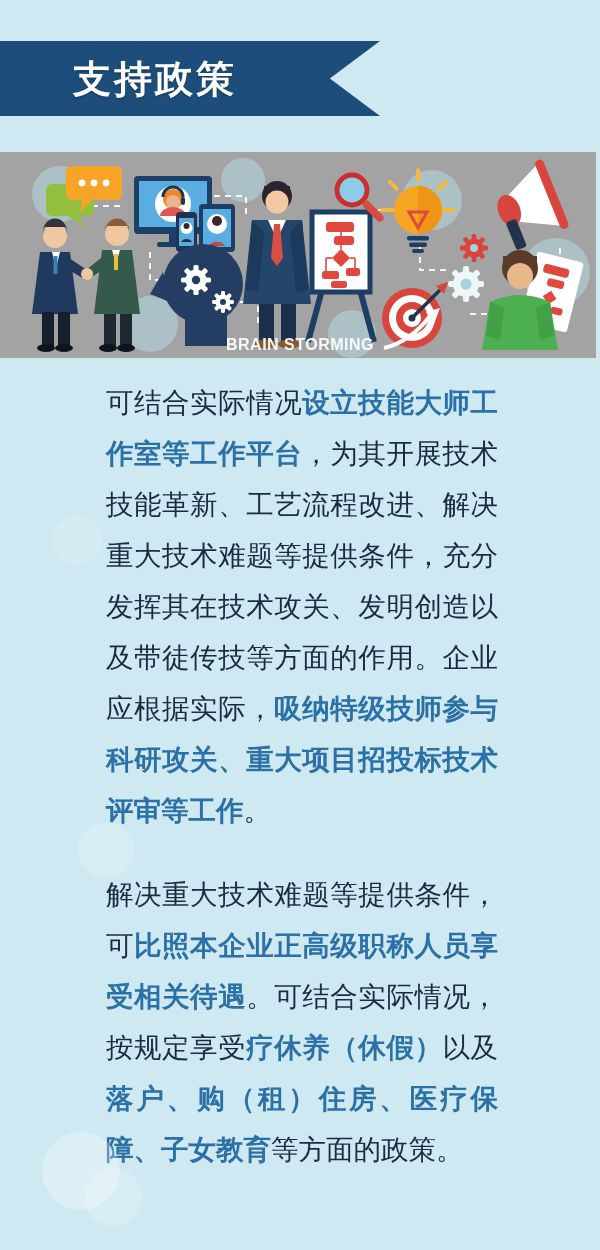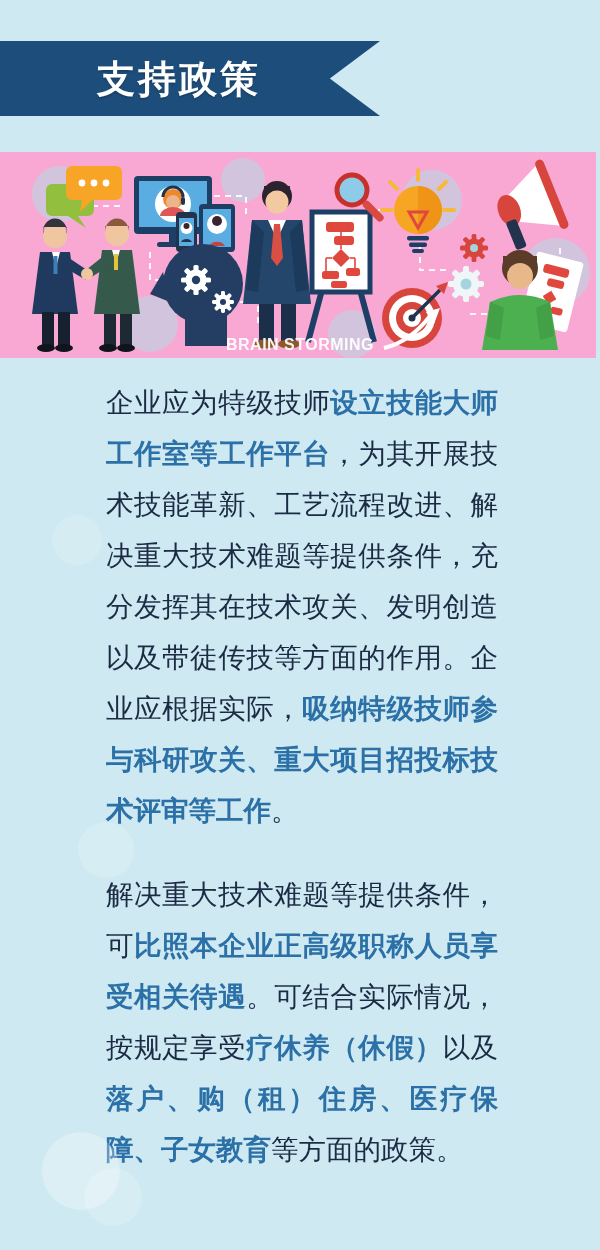--- a/index.html
+++ b/index.html
@@ -17,29 +17,29 @@
     background:#1d4e7b;
     clip-path:polygon(0 0,100% 0,86.8% 50%,100% 100%,0 100%);
     display:flex;align-items:center;
     box-shadow:0 2px 3px rgba(30,60,90,.18);
   }
   .ribbon-title{
     color:#ffffff;
     font-size:38px;
     font-weight:700;
     letter-spacing:3px;
-    padding-left:97px;
+    padding-left:73px;
     line-height:1;
     text-shadow:0 2px 2px rgba(0,0,0,.18);
   }
   
   .illustration{
     position:absolute;top:152px;left:0;
     width:596px;height:206px;
-    background:#f9a8d4;
+    background:#a3a3a3;
   }
   .illustration svg{display:block;}
   
   .para{
     position:absolute;
     left:106px;
     width:392px;
     font-size:27.5px;
     line-height:51px;
     color:#1b2b44;
@@ -299,19 +299,19 @@
     <path d="M503 112 a18 18 0 0 1 34 0 l0 -8 -34 0 z" fill="#5a3c28"></path>
     <path d="M490 150 q30 -14 60 0 l8 48 h-76 z" fill="#4caf50"></path>
     <path d="M490 150 l-4 34 14 4 4 -32 z" fill="#43a047"></path>
     <path d="M550 150 l4 34 -14 4 -4 -32 z" fill="#43a047"></path>
   </g>
 
   <text x="300" y="198" text-anchor="middle" font-family="Liberation Sans, DejaVu Sans, sans-serif" font-size="16" font-weight="700" letter-spacing="0.5" fill="rgba(255,255,255,0.92)">BRAIN STORMING</text>
 </svg>
 </div>
 
-<div class="para" id="para-0"><span class="seg">企业应为特级技师</span><span class="seg bold">设立技能大师工作室等工作平台</span><span class="seg">，为其开展技术技能革新、工艺流程改进、解决重大技术难题等提供条件，充分发挥其在技术攻关、发明创造以及带徒传技等方面的作用。企业应根据实际，</span><span class="seg bold">吸纳特级技师参与科研攻关、重大项目招投标技术评审等工作</span><span class="seg">。</span></div>
+<div class="para" id="para-0"><span class="seg">可结合实际情况</span><span class="seg bold">设立技能大师工作室等工作平台</span><span class="seg">，为其开展技术技能革新、工艺流程改进、解决重大技术难题等提供条件，充分发挥其在技术攻关、发明创造以及带徒传技等方面的作用。企业应根据实际，</span><span class="seg bold">吸纳特级技师参与科研攻关、重大项目招投标技术评审等工作</span><span class="seg">。</span></div>
 <div class="para" id="para-1"><span class="seg">解决重大技术难题等提供条件，可</span><span class="seg bold">比照本企业正高级职称人员享受相关待遇</span><span class="seg">。可结合实际情况，按规定享受</span><span class="seg bold">疗休养（休假）</span><span class="seg">以及</span><span class="seg bold">落户、购（租）住房、医疗保障、子女教育</span><span class="seg">等方面的政策。</span></div>
 
 <div class="blob b1"></div>
 <div class="blob b2"></div>
 <div class="blob b3"></div>
 <div class="blob b4"></div>
 
 </body></html>

